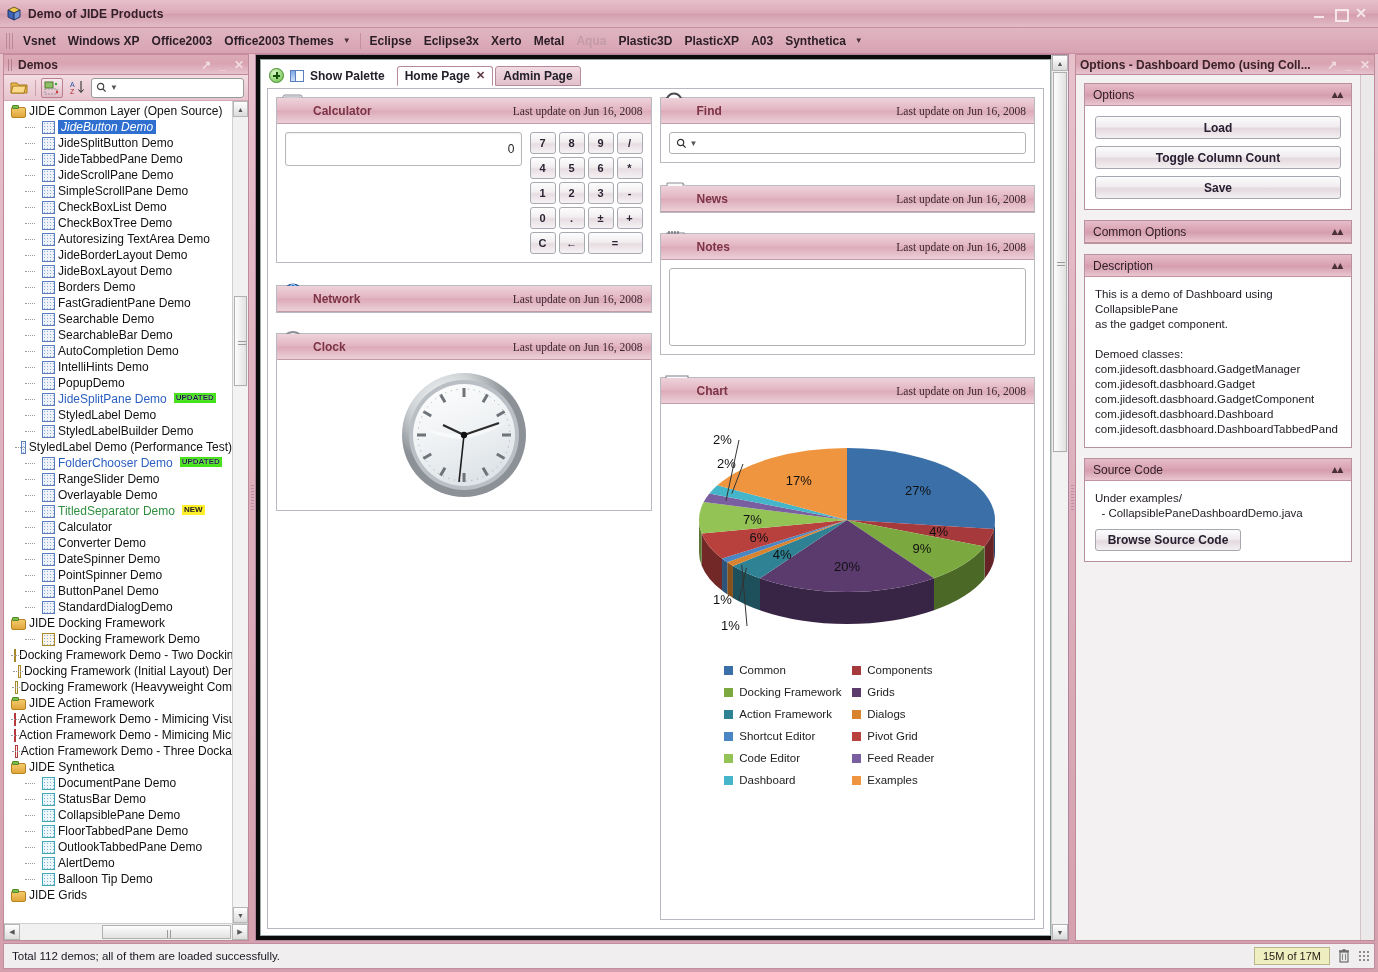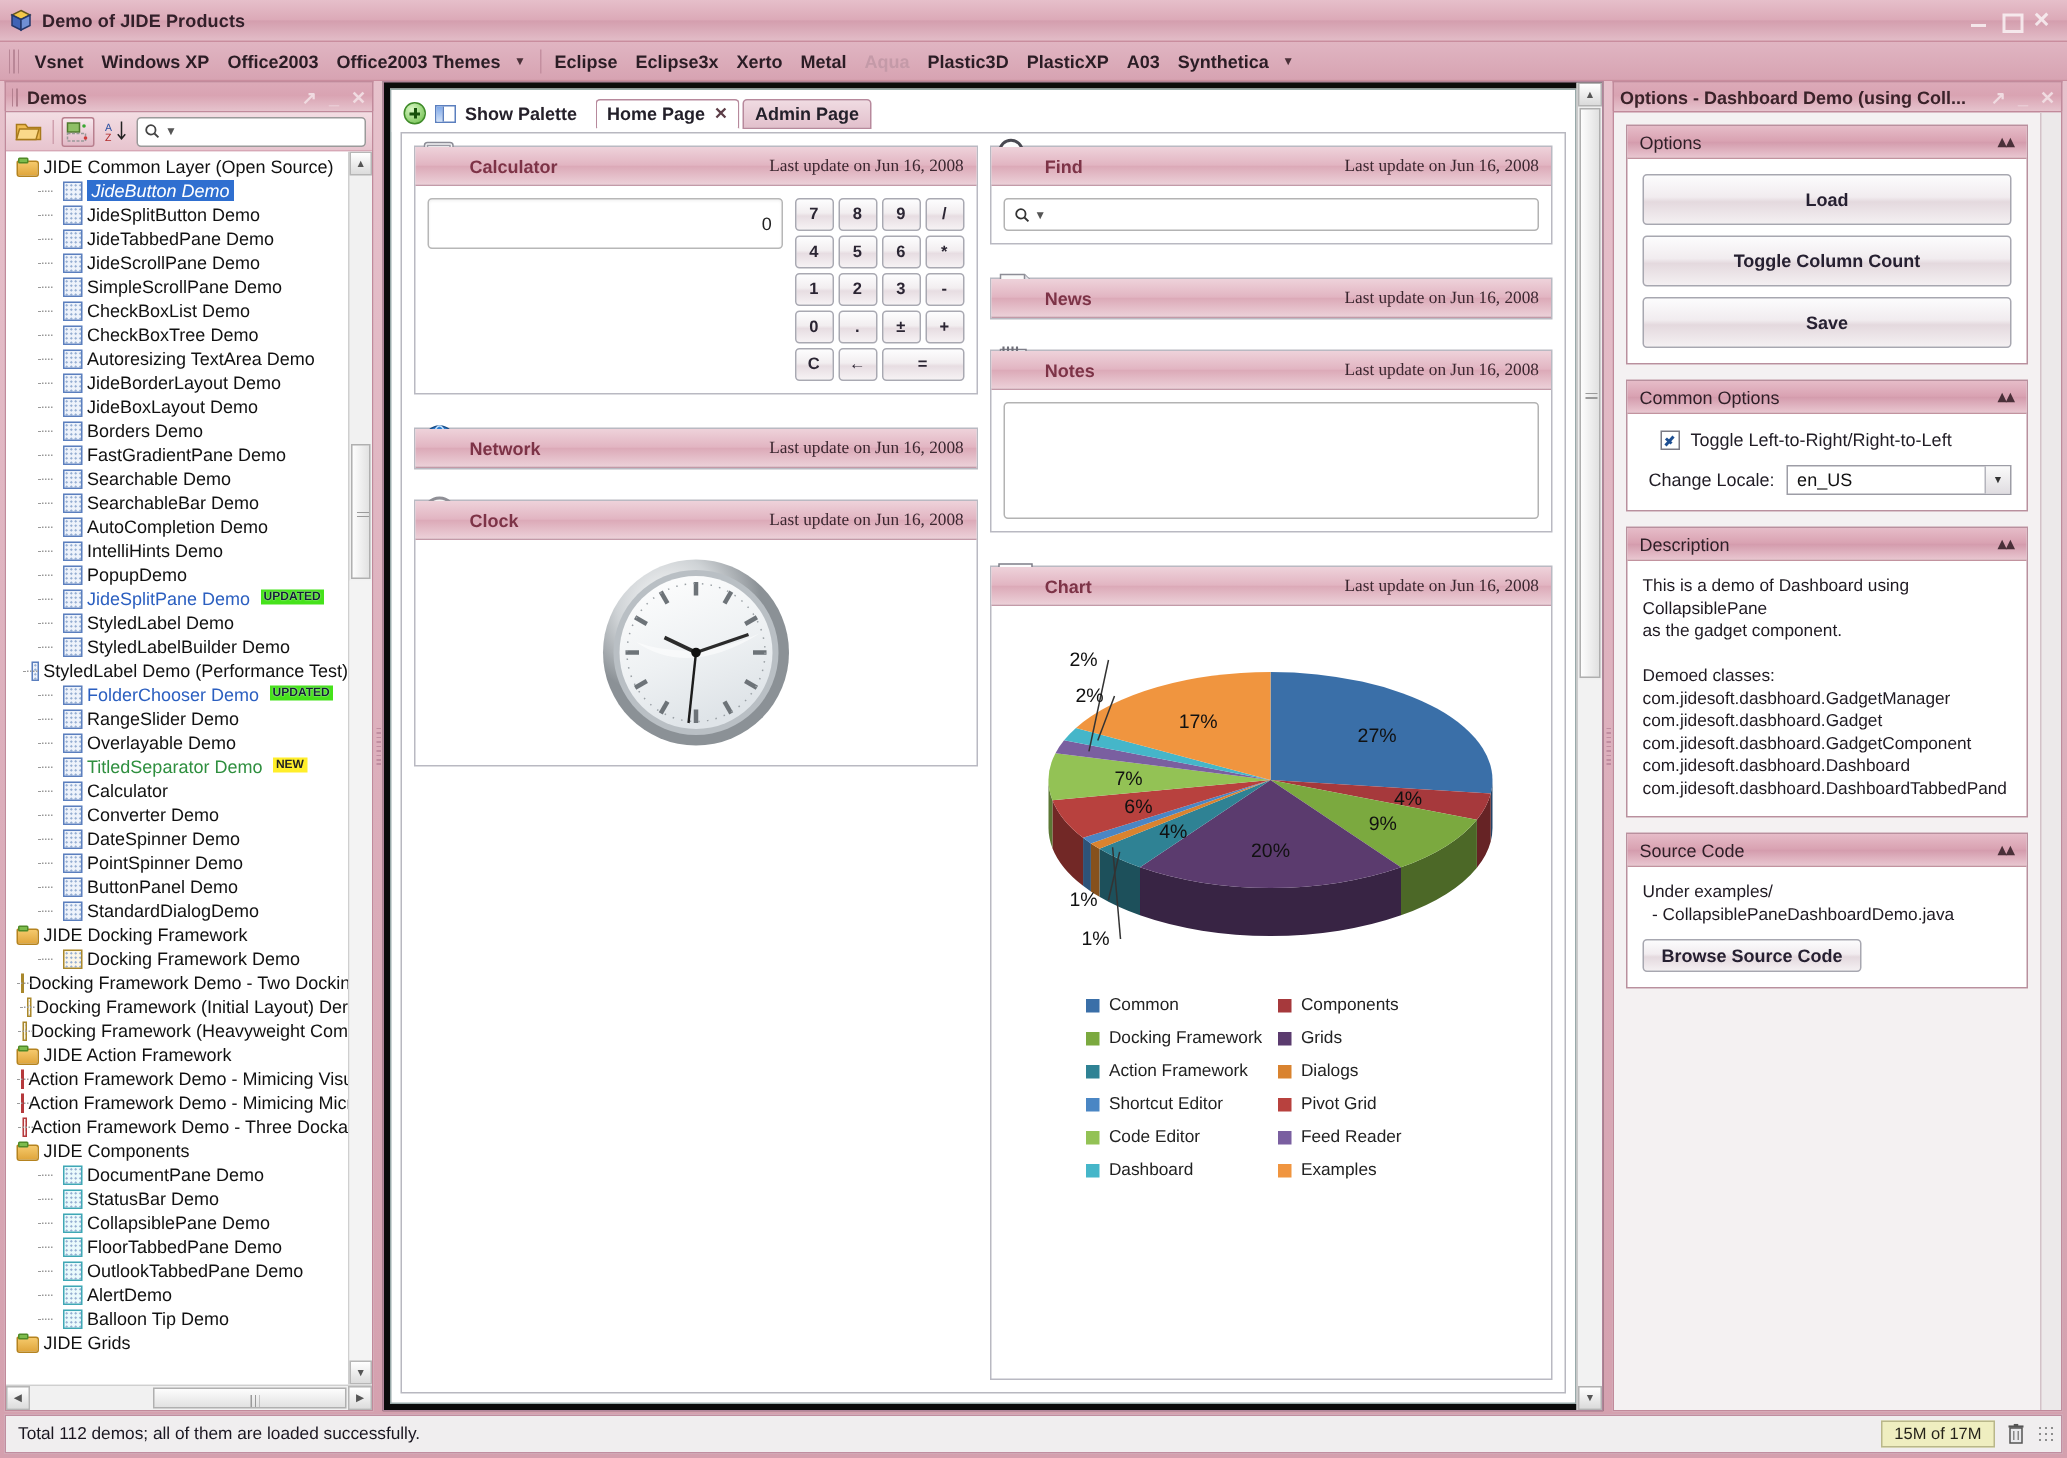--- a/index.html
+++ b/index.html
@@ -188,21 +188,21 @@
   .rbody{flex:1;background:#f4f1f2;border:1px solid #c18a9b;display:flex;overflow:hidden;}
   .rinner{flex:1;padding:8px;display:flex;flex-direction:column;gap:10px;overflow:hidden;}
   .rscroll{width:14px;background:#ece9ea;border-left:1px solid #d3c2c8;}
   .panel{border:1px solid #b9909e;background:#fff;}
   .phdr{height:22px;display:flex;align-items:center;padding:0 8px;
      background:linear-gradient(180deg,#e6bcc8 0%,#d9a2b2 48%,#d49cad 52%,#e9c6d0 100%);
      border-bottom:1px solid #c2939f;}
   .phdr .pt{font-weight:normal;font-size:12px;color:#2e1f27;}
   .phdr .chev{margin-left:auto;font-size:11px;color:#4a3039;font-weight:bold;}
   .pbody{padding:10px;}
-  .btn{width:100%;height:34px;border:1px solid #a7a7b0;border-radius:3px;margin-bottom:7px;
+  .btn{width:100%;height:23px;border:1px solid #a7a7b0;border-radius:3px;margin-bottom:7px;
      font-size:12px;font-weight:bold;color:#262031;
      background:linear-gradient(180deg,#fcfcfd 0%,#f1ecef 45%,#e4d9de 55%,#f4f0f2 100%);
      display:flex;align-items:center;justify-content:center;}
   .btn:last-child{margin-bottom:0;}
   .btn.small{width:146px;height:22px;}
   .chkrow{display:flex;align-items:center;gap:7px;margin-bottom:10px;padding-left:12px;}
   .chk{width:13px;height:13px;border:1px solid #7b7b85;background:#fff;position:relative;}
   .chk::after{content:"";position:absolute;left:2px;top:5px;width:5px;height:2px;background:#1e4f92;transform:rotate(42deg);}
   .chk::before{content:"";position:absolute;left:4px;top:2px;width:2px;height:8px;background:#1e4f92;transform:rotate(42deg);}
   .chklbl{font-size:12px;color:#201c25;}
@@ -567,21 +567,21 @@
                 <span class="dot"></span>
                 <span class="leaficon red"></span>
                 <span class="tlabel">Action Framework Demo - Three Docka</span>
               </div>
               <div class="trow">
                 <span class="ind" style="width: 0px;"></span>
                 <span class="folder">
                   <span class="f1"></span>
                   <span class="f2"></span>
                 </span>
-                <span class="tlabel">JIDE Components</span>
+                <span class="tlabel">JIDE Synthetica</span>
               </div>
               <div class="trow">
                 <span class="ind" style="width: 14px;"></span>
                 <span class="dot"></span>
                 <span class="leaficon teal"></span>
                 <span class="tlabel">DocumentPane Demo</span>
               </div>
               <div class="trow">
                 <span class="ind" style="width: 14px;"></span>
                 <span class="dot"></span>
@@ -1021,33 +1021,20 @@
               <div class="btn">Toggle Column Count</div>
               <div class="btn">Save</div>
             </div>
           </div>
 
           <div class="panel">
             <div class="phdr">
               <span class="pt">Common Options</span>
               <span class="chev">▴▴</span>
             </div>
-            <div class="pbody">
-              <div class="chkrow">
-                <span class="chk"></span>
-                <span class="chklbl">Toggle Left-to-Right/Right-to-Left</span>
-              </div>
-              <div class="locrow">
-                <span class="loclbl">Change Locale:</span>
-                <span class="combo">
-                  <span>en_US</span>
-                  <span class="cb">▼</span>
-                </span>
-              </div>
-            </div>
           </div>
 
           <div class="panel">
             <div class="phdr">
               <span class="pt">Description</span>
               <span class="chev">▴▴</span>
             </div>
             <div class="pbody desc" id="desc">
                 <div style="min-height: 15px;">This is a demo of Dashboard using CollapsiblePane</div>
                 <div style="min-height: 15px;">as the gadget component.</div>

